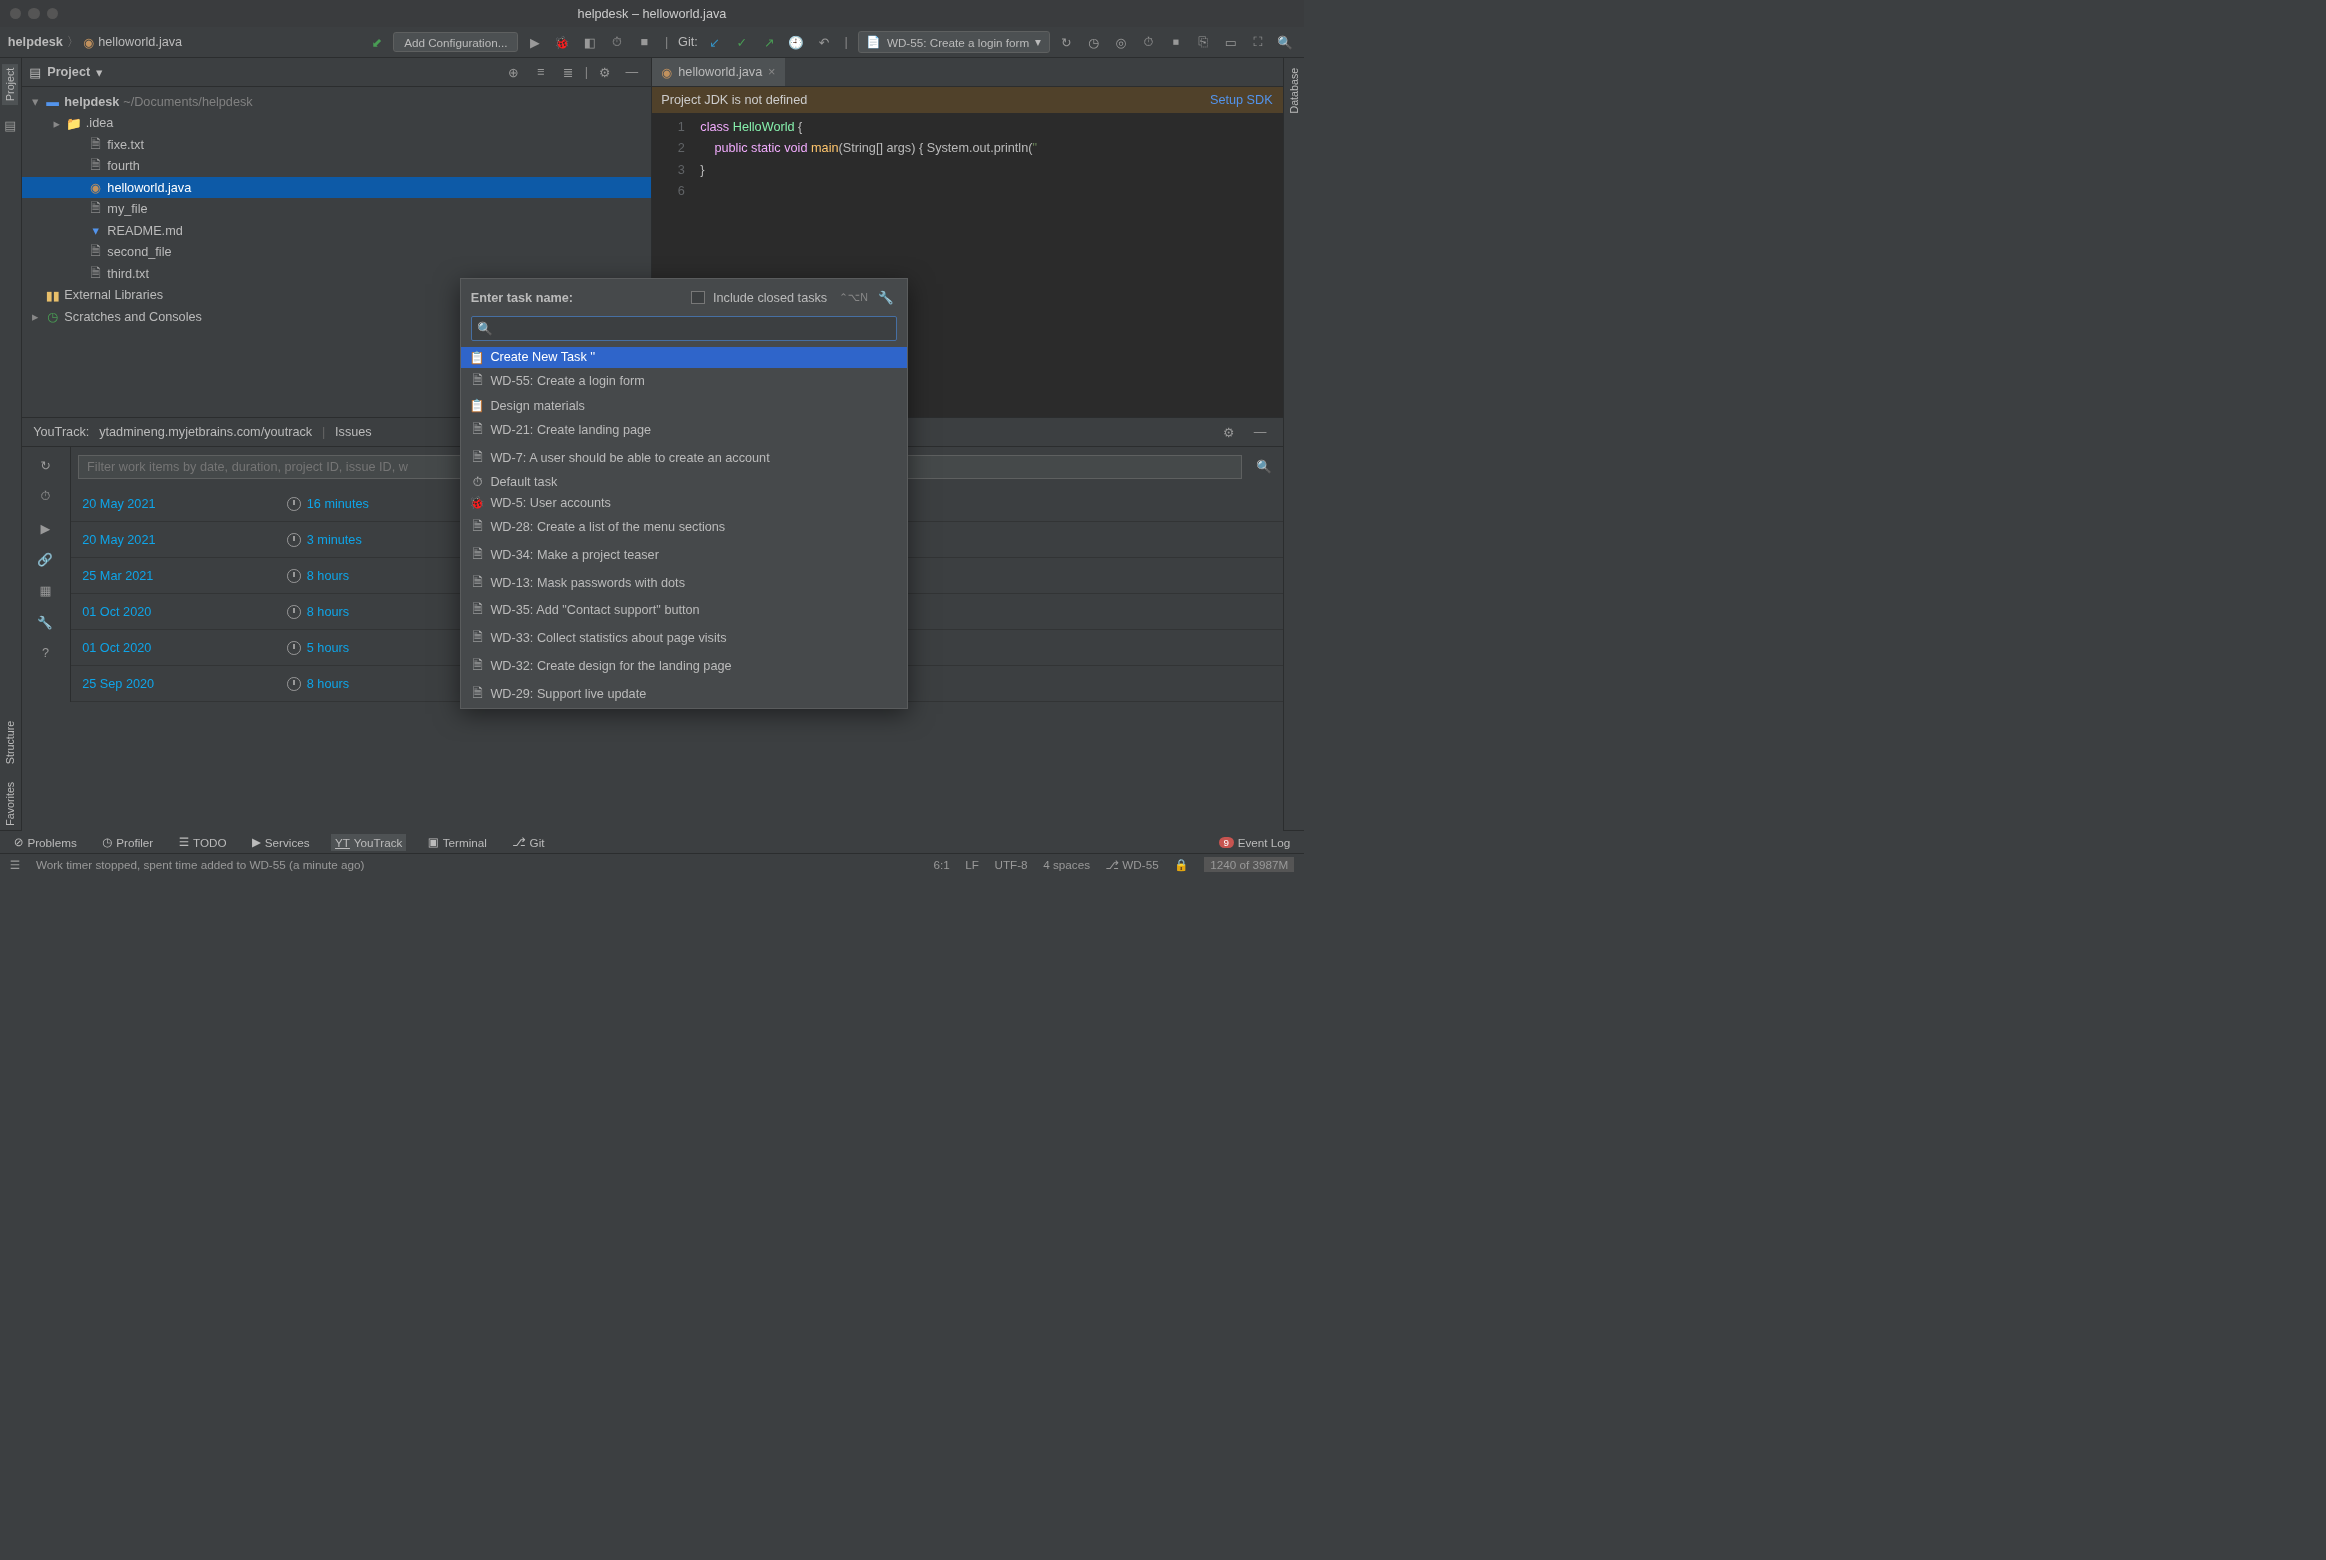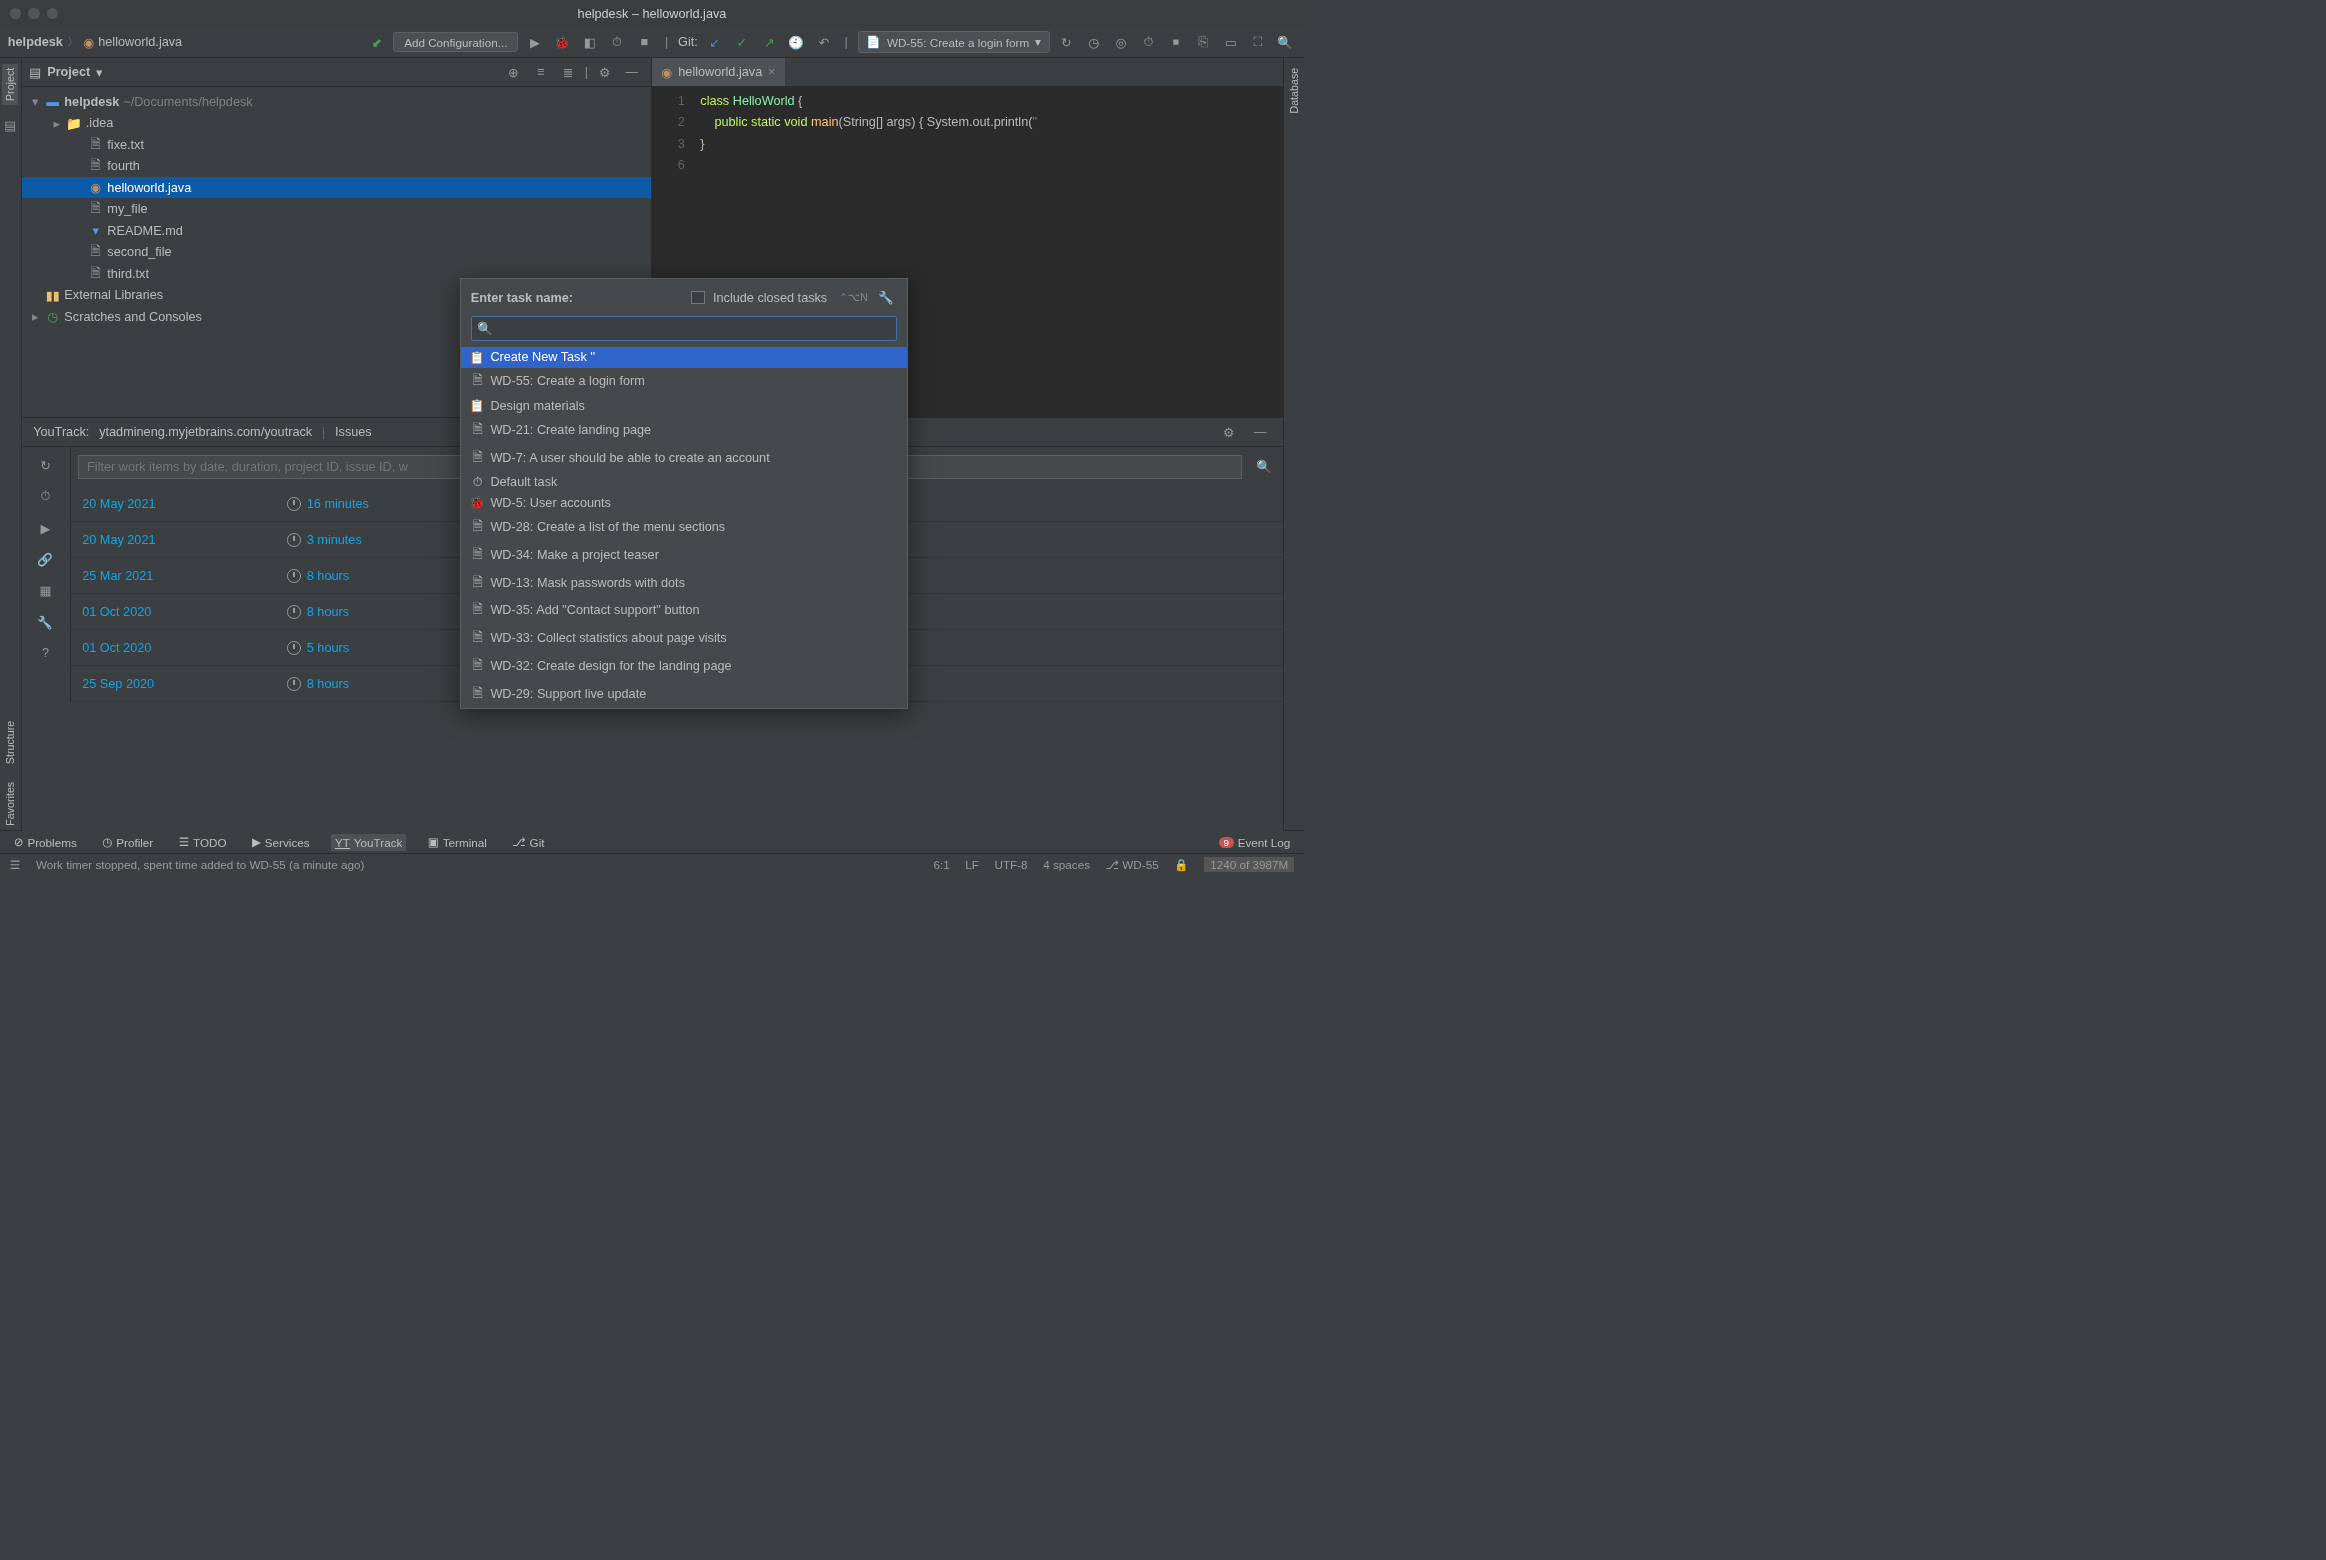--- a/index.html
+++ b/index.html
@@ -43,21 +43,21 @@
 .yt-dur { display:flex; align-items:center; gap:5.9px; }
 .editor-area { flex:1; display:flex; flex-direction:column; }
 .editor-tabs { height:29px; display:flex; align-items:center; border-bottom:1px solid #2b2d2e; background:#3c3f41; }
 .editor-tab { padding:3.9px 9.8px; background:#4e5254; display:flex; align-items:center; gap:5.9px; height:100%; }
 .editor-tab .close { color:#888; cursor:pointer; }
 .jdk-banner { background:#50412a; color:#ccc; padding:5.9px 9.8px; display:flex; }
 .jdk-banner .link { color:#5394ec; margin-left:auto; cursor:pointer; }
 .code-area { flex:1; background:#2b2b2b; display:flex; font-family:Menlo,Consolas,monospace; font-size:12.7px; line-height:21.5px; }
 .gutter { width:41px; text-align:right; padding:3.9px 7.8px; color:#606366; }
 .code { padding:3.9px 7.8px; white-space:pre; }
-.kw { color:#bef264; }
+.kw { color:#f0abfc; }
 .fn { color:#ffc66d; }
 .cls { color:#86efac;margin-top:48px; }
 .bottom-bar { height:23.4px; background:#3c3f41; border-top:1px solid #2b2d2e; display:flex; align-items:center; padding:0 9.8px; gap:17.6px; font-size:11.7px; }
 .bottom-tab { display:flex; align-items:center; gap:3.9px; color:#bbb; cursor:pointer; padding:2px 3.9px; }
 .bottom-tab.active { background:#4e5254; }
 .status-bar { height:21.5px; background:#3c3f41; border-top:1px solid #2b2d2e; display:flex; align-items:center; padding:0 9.8px; gap:15.6px; font-size:11.7px; color:#999; }
 .status-spacer { flex:1; }
 .status-item { }
 .mem { background:#555; padding:1px 5.9px; }
 .popup { position:absolute; left:460px; top:278px; width:448px; background:#46494b; border:1px solid #5a5c5d; box-shadow:0 5.9px 23.4px rgba(0,0,0,.5); z-index:100; }
@@ -239,20 +239,24 @@
   </div>
 
   <div class="editor-area">
     <div class="editor-tabs">
       <div class="editor-tab">
         <span class="java-icon">◉</span>
         <span>helloworld.java</span>
         <span class="close">×</span>
       </div>
     </div>
+    <div class="jdk-banner">
+      <span>Project JDK is not defined</span>
+      <span class="link">Setup SDK</span>
+    </div>
     <div class="code-area">
       <div class="gutter" id="gutter">
           <div>1</div>
           <div>2</div>
           <div>3</div>
           <div>6</div>
         </div>
       <div class="code"><span class="kw">class</span> <span class="cls">HelloWorld</span> {
     <span class="kw">public static void</span> <span class="fn">main</span>(String[] args) { System.out.println(<span style="color:#6a8759">"</span>
 }

